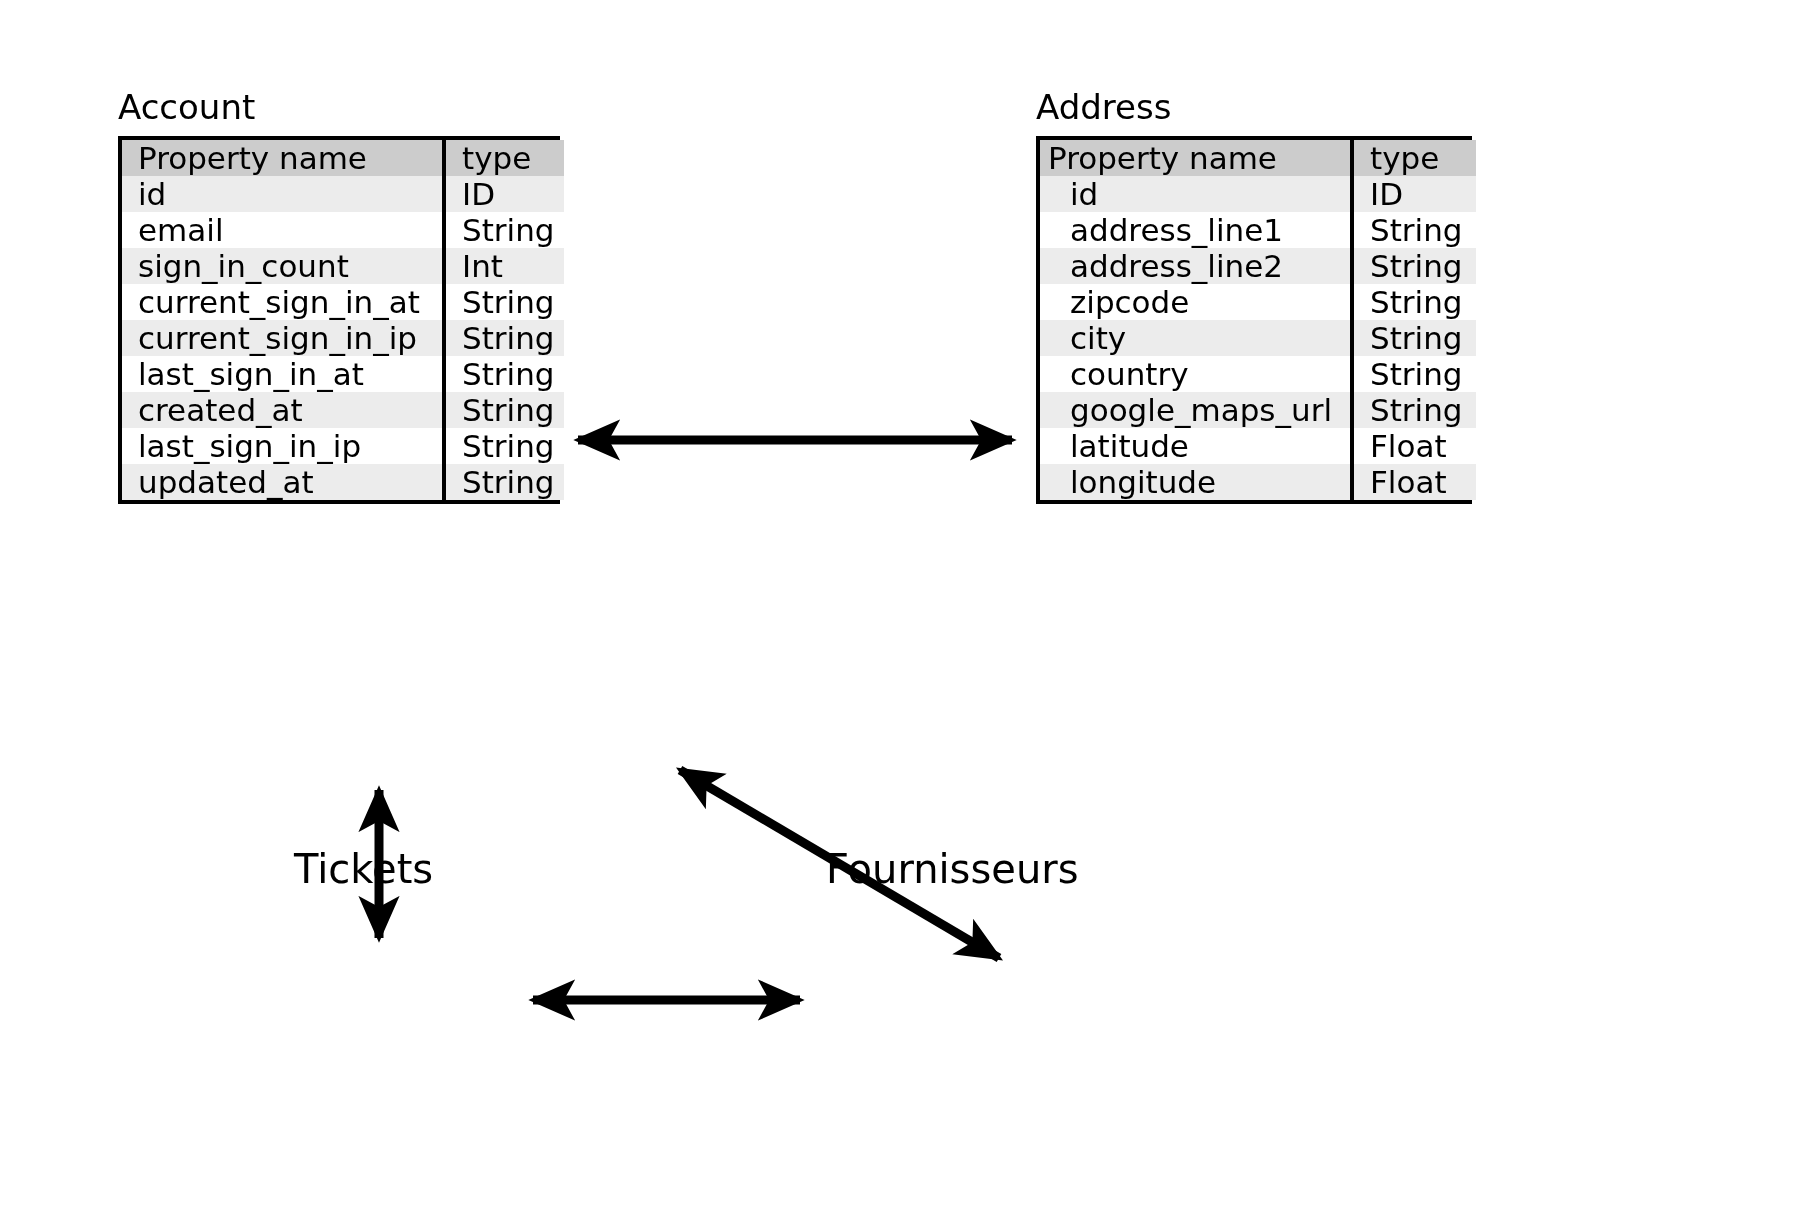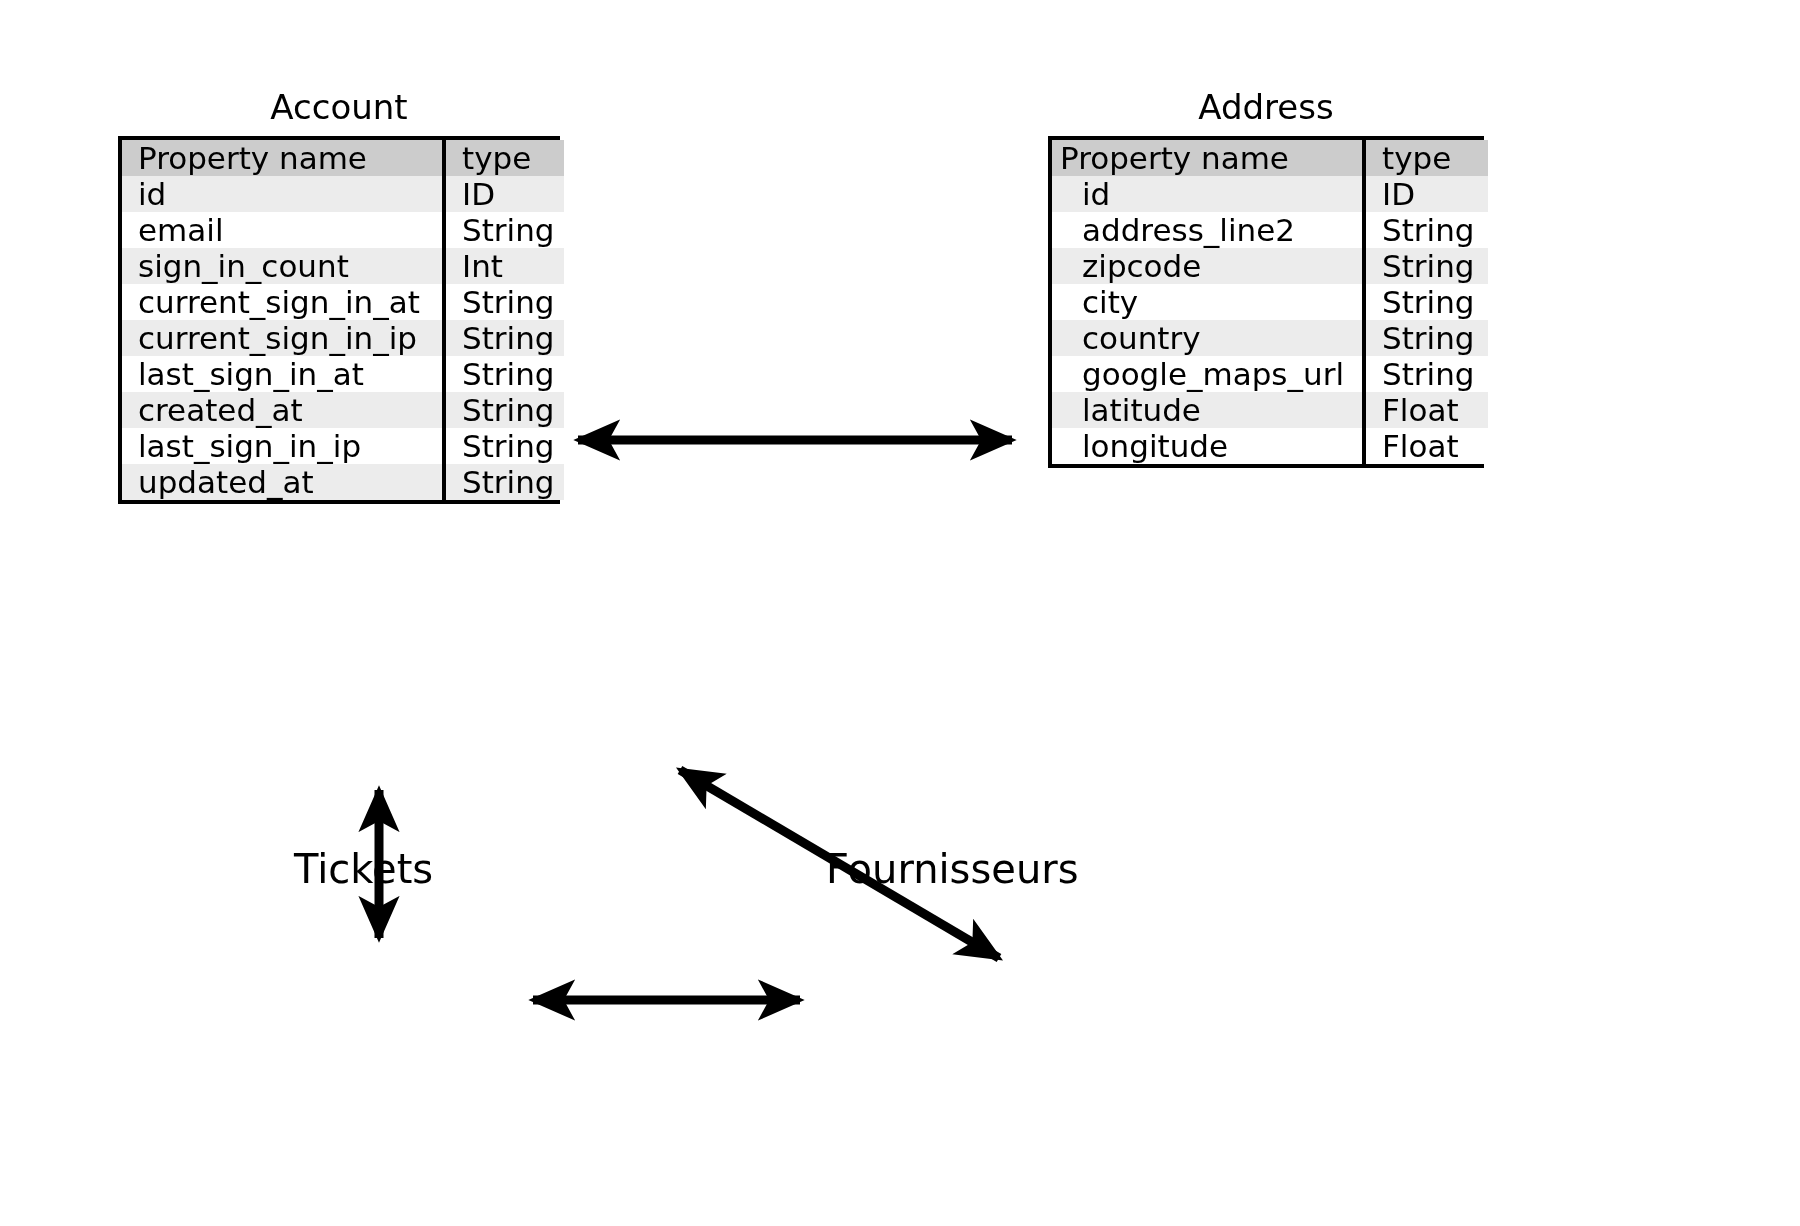--- a/index.html
+++ b/index.html
@@ -13,21 +13,21 @@
     position: relative;
     font-family: "DejaVu Sans", sans-serif;
     overflow: hidden;
   }
 
   
   .entity {
     position: absolute;
   }
   .entity-title {
-    text-align: center;
+    text-align: left;
     font-size: 34px;
     color: #000000;
     line-height: 1;
     margin-bottom: 12px;
     white-space: nowrap;
   }
   .entity-table {
     border: 4px solid #000000;
     border-collapse: collapse;
     background: #ffffff;
@@ -64,21 +64,21 @@
     border-left: 4px solid #000000;
   }
 
   
   #account-entity { left: 118px; top: 90px; }
   #account-entity .entity-table { width: 442px; }
   #account-entity .col-name { width: 322px; }
   #account-entity .col-type { width: 120px; }
 
   
-  #address-entity { left: 1036px; top: 90px; margin-left: 12px; }
+  #address-entity { left: 1036px; top: 90px; }
   #address-entity .entity-table { width: 436px; }
   #address-entity .col-name { width: 312px; }
   #address-entity .col-type { width: 124px; }
   #address-entity td.col-name,
   #address-entity th.col-name { padding-left: 30px; }
   #address-entity th.col-name { padding-left: 8px; }
 
   
   .node-label {
     position: absolute;
@@ -180,20 +180,24 @@
           <th class="col-name">Property name</th>
           <th class="col-type">type</th>
         </tr>
       </thead>
       <tbody>
         <tr>
           <td class="col-name">id</td>
           <td class="col-type">ID</td>
         </tr>
         <tr>
+          <td class="col-name">address_line1</td>
+          <td class="col-type">String</td>
+        </tr>
+        <tr>
           <td class="col-name">address_line2</td>
           <td class="col-type">String</td>
         </tr>
         <tr>
           <td class="col-name">zipcode</td>
           <td class="col-type">String</td>
         </tr>
         <tr>
           <td class="col-name">city</td>
           <td class="col-type">String</td>

